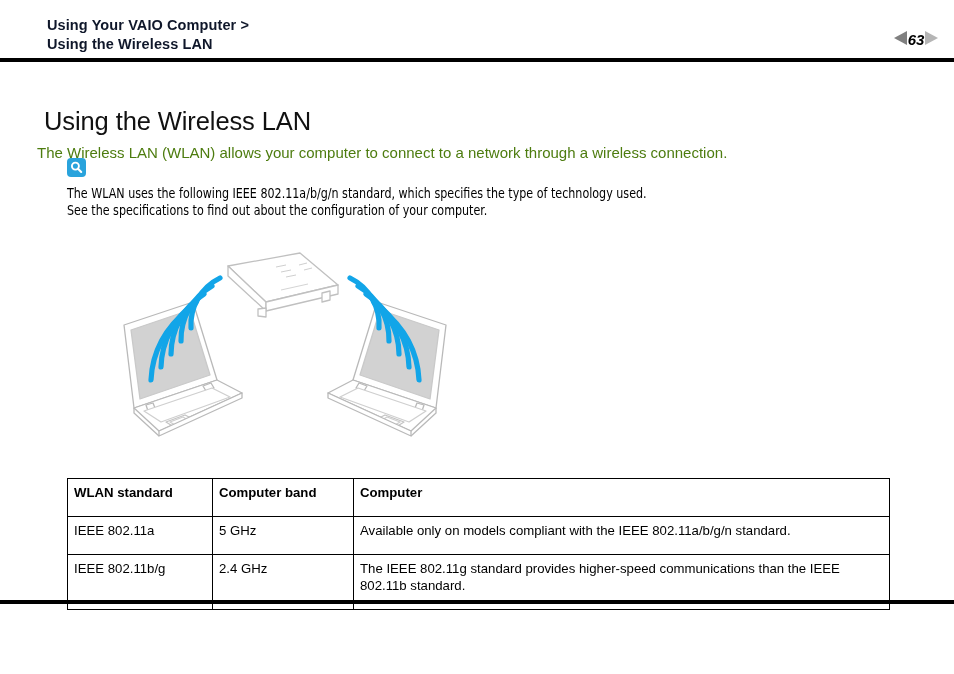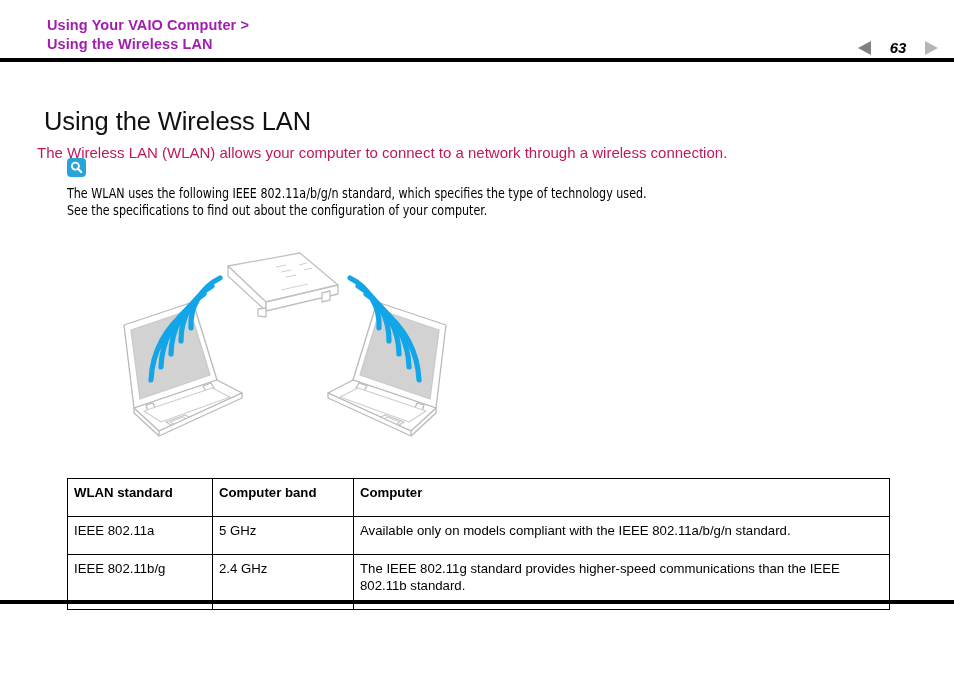--- a/index.html
+++ b/index.html
@@ -18,32 +18,31 @@
   
   #page-header {
     position: absolute;
     left: 0; top: 0; width: 954px; height: 61px;
   }
   #breadcrumb {
     position: absolute;
     left: 47px; top: 16px;
     font-size: 14.5px;
     font-weight: bold;
-    color: #a21caf;
+    color: #0f172a;
     line-height: 19px;
     letter-spacing: .1px;
   }
   #breadcrumb .bc-line { display: block; white-space: nowrap; }
 
   #pager {
     position: absolute;
-    right: 16px; top: 39px;
+    right: 16px; top: 31px;
     display: flex;
-    align-items: center;
-    gap: 18px;
+    gap: 0;
   }
   .tri {
     width: 0; height: 0;
     border-top: 7px solid transparent;
     border-bottom: 7px solid transparent;
   }
   .tri-left  { border-right: 13px solid #808080; }
   .tri-right { border-left: 13px solid #b5b5b5; }
   #page-number {
     font-size: 15px;
@@ -65,21 +64,21 @@
     left: 44px; top: 90px;
     font-size: 25.5px;
     font-weight: normal;
     letter-spacing: -0.1px;
     color: #111;
   }
   #intro-paragraph {
     position: absolute;
     left: 37px; top: 129px;
     font-size: 15px;
-    color: #be185d;
+    color: #4d7c0f;
     white-space: nowrap;
   }
 
   
   #note-block {
     position: absolute;
     left: 67px; top: 158px;
     width: 700px;
   }
   #note-icon {

